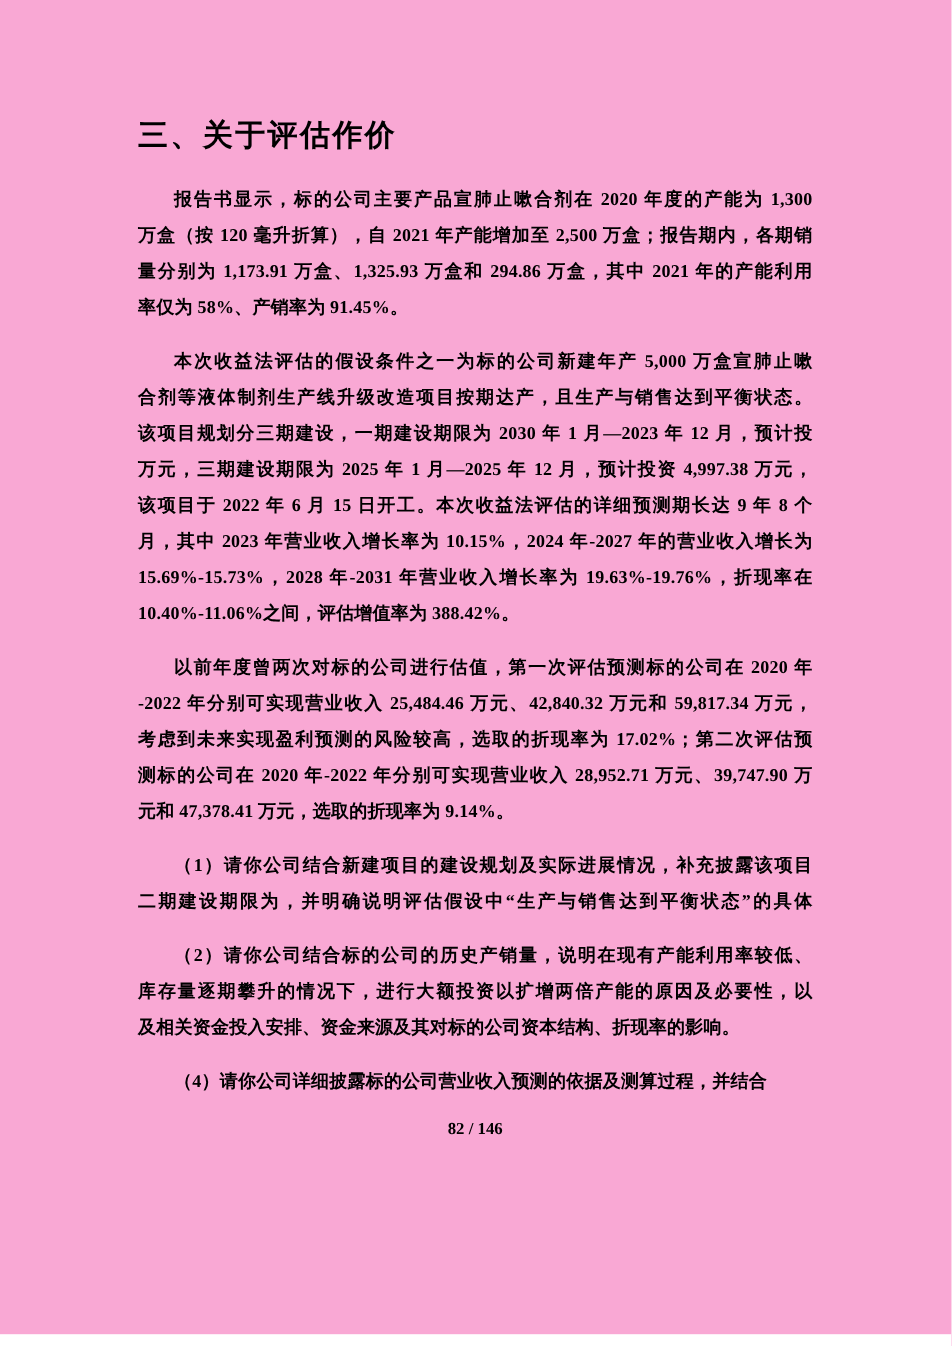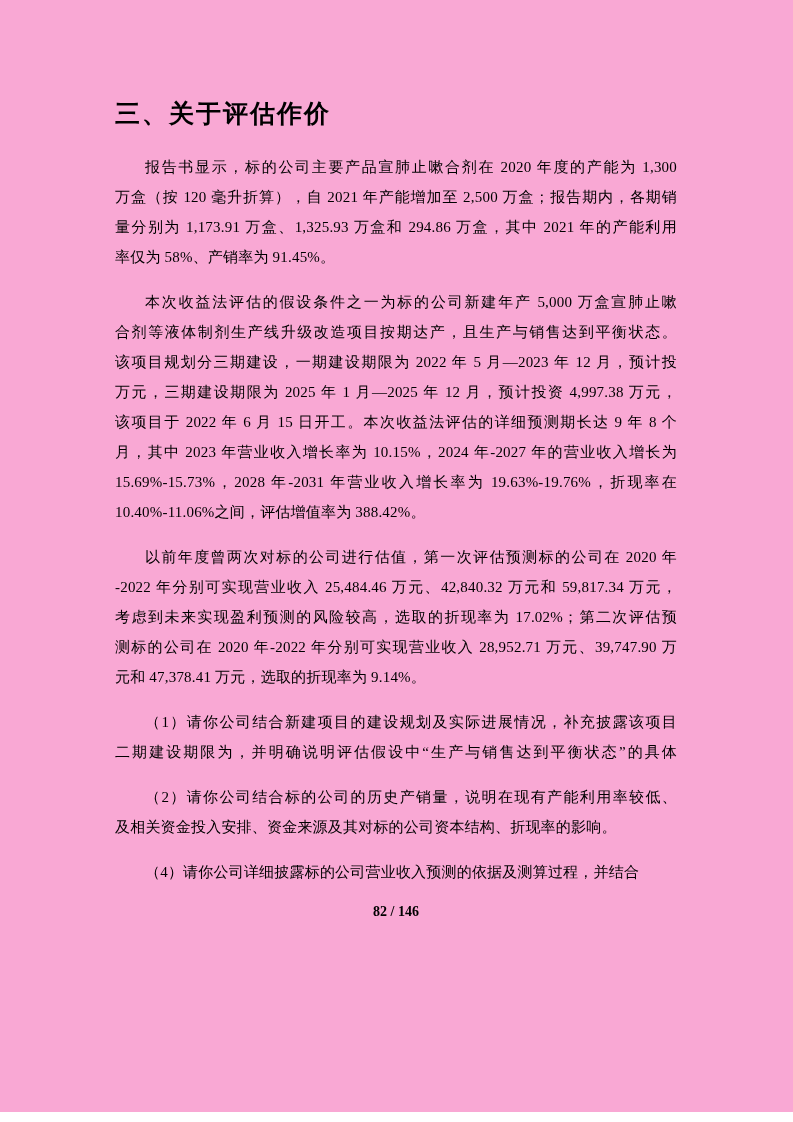--- a/index.html
+++ b/index.html
@@ -39,21 +39,21 @@
     line-height: 24px;
   }
   .paragraphs {
     margin-top: 22px;
   }
   .para {
     margin: 0 0 15px 0;
   }
   .line {
     font-size: 15px;
-    font-weight: normal;
+    font-weight: bold;
     line-height: 30px;
     text-align: justify;
     text-align-last: justify;
     white-space: normal;
     letter-spacing: 0.2px;
   }
   .line.first { text-indent: 2em; }
   .line.plast { text-align-last: left; }
   .page-number {
     margin-top: 4px;
@@ -77,21 +77,21 @@
       <div class="para">
         <div class="line first">报告书显示，标的公司主要产品宣肺止嗽合剂在 2020 年度的产能为 1,300</div>
         <div class="line">万盒（按 120 毫升折算），自 2021 年产能增加至 2,500 万盒；报告期内，各期销</div>
         <div class="line">量分别为 1,173.91 万盒、1,325.93 万盒和 294.86 万盒，其中 2021 年的产能利用</div>
         <div class="line plast">率仅为 58%、产销率为 91.45%。</div>
       </div>
 
       <div class="para">
         <div class="line first">本次收益法评估的假设条件之一为标的公司新建年产 5,000 万盒宣肺止嗽</div>
         <div class="line">合剂等液体制剂生产线升级改造项目按期达产，且生产与销售达到平衡状态。</div>
-        <div class="line">该项目规划分三期建设，一期建设期限为 2022 年 5 月—2023 年 12 月，预计投</div>
+        <div class="line">该项目规划分三期建设，一期建设期限为 2030 年 1 月—2023 年 12 月，预计投</div>
         <div class="line">万元，三期建设期限为 2025 年 1 月—2025 年 12 月，预计投资 4,997.38 万元，</div>
         <div class="line">该项目于 2022 年 6 月 15 日开工。本次收益法评估的详细预测期长达 9 年 8 个</div>
         <div class="line">月，其中 2023 年营业收入增长率为 10.15%，2024 年-2027 年的营业收入增长为</div>
         <div class="line">15.69%-15.73%，2028 年-2031 年营业收入增长率为 19.63%-19.76%，折现率在</div>
         <div class="line plast">10.40%-11.06%之间，评估增值率为 388.42%。</div>
       </div>
 
       <div class="para">
         <div class="line first">以前年度曾两次对标的公司进行估值，第一次评估预测标的公司在 2020 年</div>
         <div class="line">-2022 年分别可实现营业收入 25,484.46 万元、42,840.32 万元和 59,817.34 万元，</div>
@@ -100,20 +100,21 @@
         <div class="line plast">元和 47,378.41 万元，选取的折现率为 9.14%。</div>
       </div>
 
       <div class="para">
         <div class="line first">（1）请你公司结合新建项目的建设规划及实际进展情况，补充披露该项目</div>
         <div class="line">二期建设期限为，并明确说明评估假设中“生产与销售达到平衡状态”的具体</div>
       </div>
 
       <div class="para">
         <div class="line first">（2）请你公司结合标的公司的历史产销量，说明在现有产能利用率较低、</div>
+        <div class="line">库存量逐期攀升的情况下，进行大额投资以扩增两倍产能的原因及必要性，以</div>
         <div class="line plast">及相关资金投入安排、资金来源及其对标的公司资本结构、折现率的影响。</div>
       </div>
 
       <div class="para">
         <div class="line first plast">（4）请你公司详细披露标的公司营业收入预测的依据及测算过程，并结合</div>
       </div>
 
     </div>
 
     <div class="page-number">82 / 146</div>

